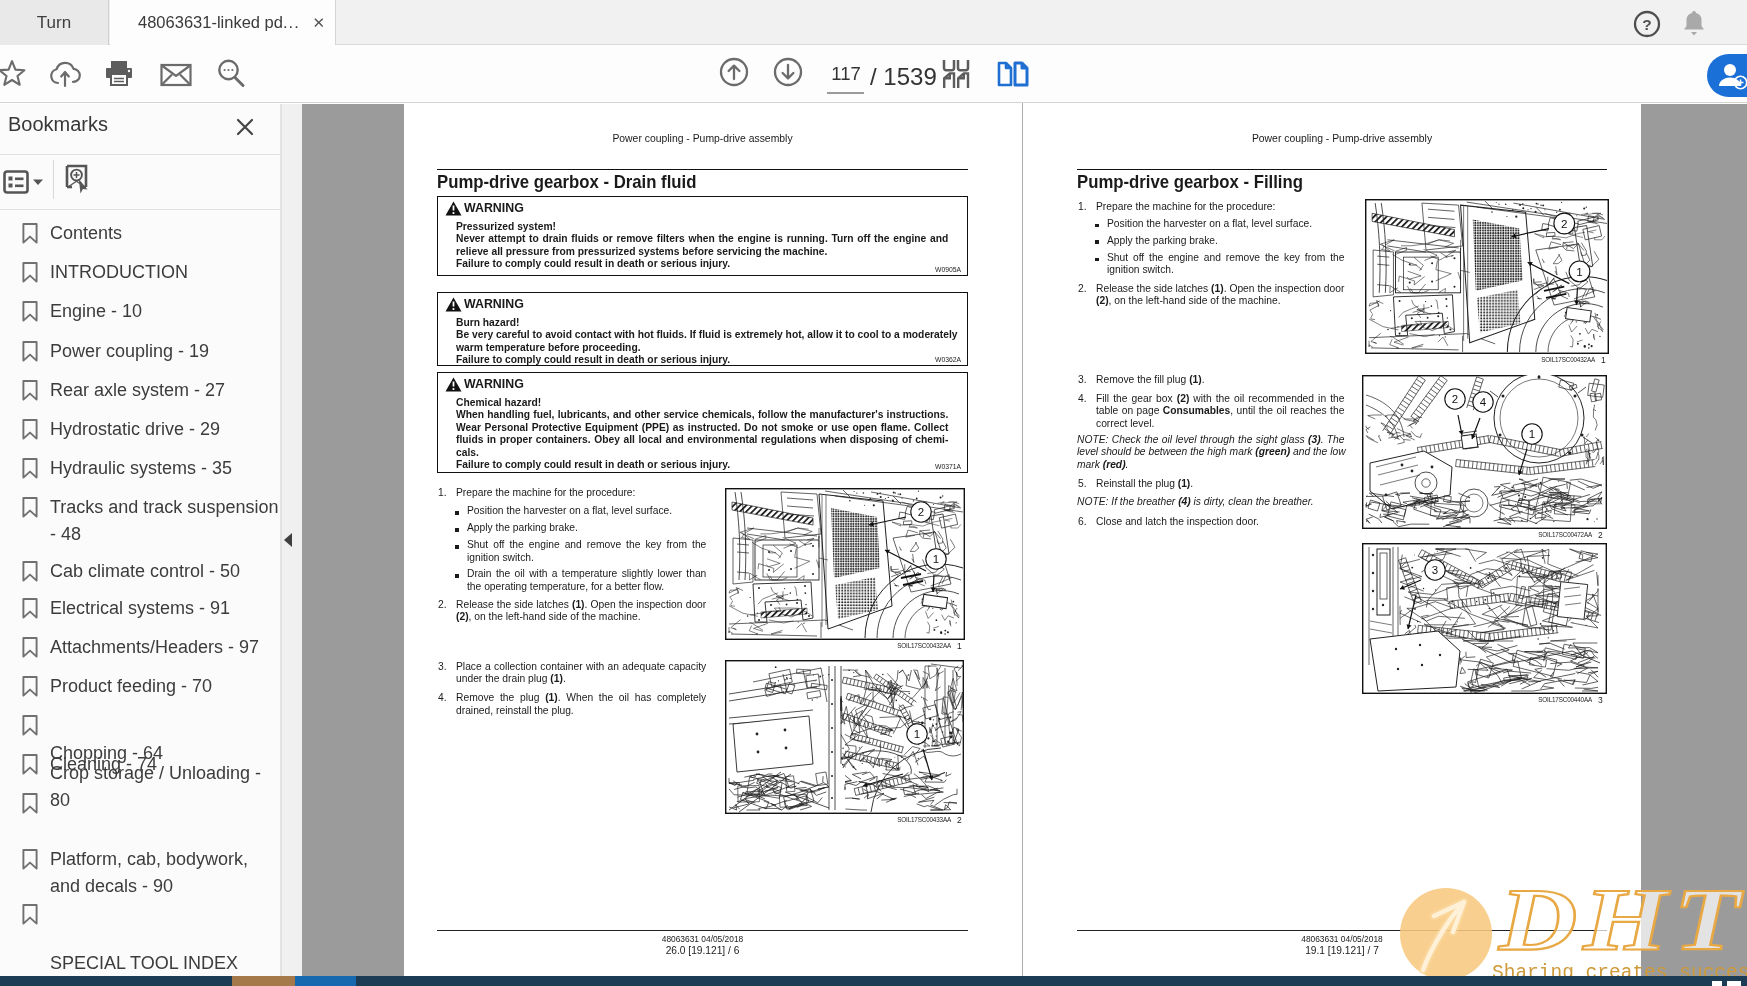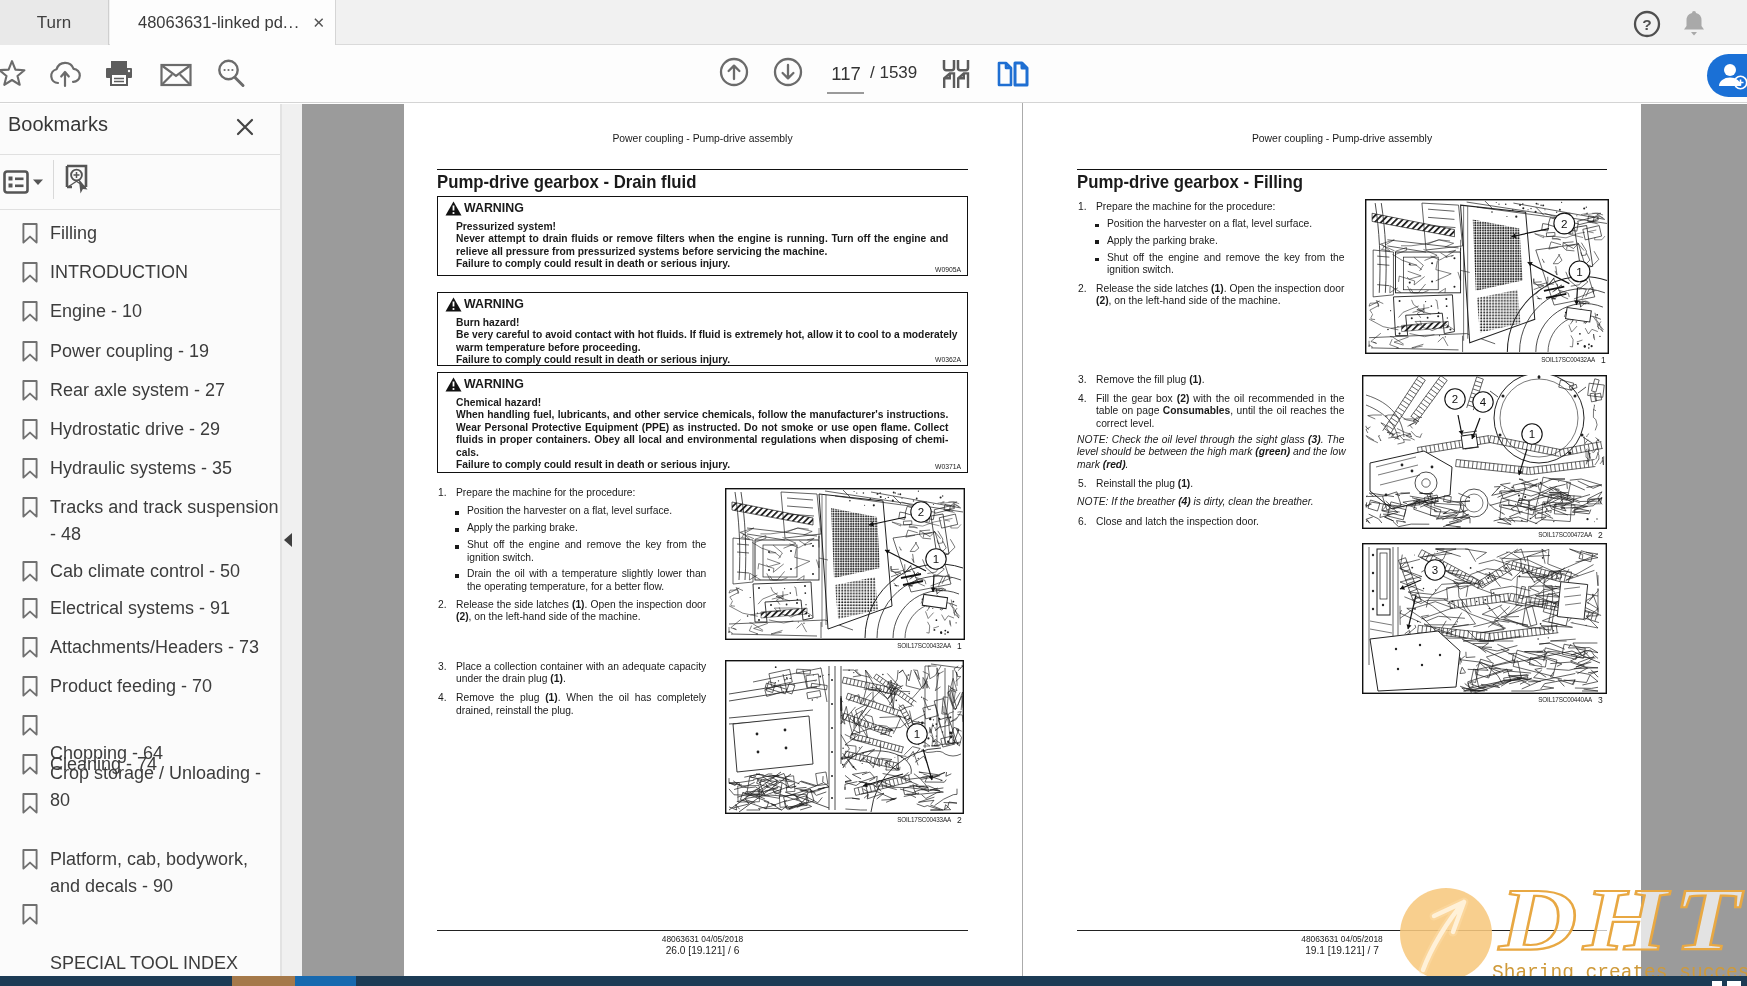--- a/index.html
+++ b/index.html
@@ -76,21 +76,21 @@
       <path d="M17 1 L17 9 A2.2 2.2 0 0 0 19.2 11.2 L24.8 11.2 A2.2 2.2 0 0 0 27 9 L27 1" fill="none" stroke="#5c5c5c" stroke-width="2.5"></path>
       <path d="M3.2 29 L3.2 19.3 L8.8 14.4 L13 14.4 L13 29 M3.2 19.3 L8.8 19.3 L8.8 14.4" fill="none" stroke="#5c5c5c" stroke-width="2.4"></path>
       <path d="M17.2 29 L17.2 19.3 L22.8 14.4 L27 14.4 L27 29 M17.2 19.3 L22.8 19.3 L22.8 14.4" fill="none" stroke="#5c5c5c" stroke-width="2.4"></path>
     </svg></div>
 <div class="ab" style="left:997px;top:61px;line-height:0"><svg width="32" height="26" viewBox="0 0 32 26" style="">
       <path d="M2 2 L9 2 L14 7 L14 24 L2 24 Z M9 2 L9 7 L14 7" fill="none" stroke="#1f6fd2" stroke-width="2.6" stroke-linejoin="round"></path>
       <path d="M18 2 L25 2 L30 7 L30 24 L18 24 Z M25 2 L25 7 L30 7" fill="none" stroke="#1f6fd2" stroke-width="3" stroke-linejoin="round"></path>
     </svg></div>
 <div class="ab" style="left:827px;top:63px;width:38px;text-align:center;font-size:18.5px;color:#333">117</div>
 <div class="ab" style="left:827px;top:92px;width:37px;height:1.5px;background:#9a9a9a"></div>
-<div class="ab" style="left:870px;top:63px;font-size:17px;color:#333">/&nbsp;1539</div>
+<div class="ab" style="left:870px;top:63px;font-size:24px;color:#333">/&nbsp;1539</div>
 <div class="ab" style="left:1707px;top:54px;width:60px;height:43px;background:#1a70d6;border-radius:21.5px 0 0 21.5px">
     <div style="position:absolute;left:8px;top:5px"><svg width="34" height="34" viewBox="0 0 34 34" style="">
         <circle cx="15" cy="11" r="6" fill="#fff"></circle>
         <path d="M4 27 A11 8.5 0 0 1 26 27 Z" fill="#fff"></path>
         <circle cx="25.5" cy="23.5" r="6.2" fill="none" stroke="#fff" stroke-width="1.6"></circle>
         <path d="M25.5 20.5 L25.5 26.5 M22.5 23.5 L28.5 23.5" stroke="#fff" stroke-width="1.6"></path>
       </svg></div>
   </div>
 <div class="ab sidebar"></div>
 <div class="ab bmtitle">Bookmarks</div>
@@ -113,21 +113,21 @@
       <path d="M3 2 L22 2 L22 23 M3 2 L3 23 M3 23 L8 23 M17 23 L22 23" fill="none" stroke="#555" stroke-width="2.6"></path>
       <path d="M4.3 22 L12.5 16.5 L20.7 22 L20.7 23.5 L12.5 18 L4.3 23.5 Z" fill="#555"></path>
       <circle cx="12.5" cy="11" r="5.4" fill="none" stroke="#555" stroke-width="1.9"></circle>
       <path d="M12.5 8 L12.5 14 M9.5 11 L15.5 11" stroke="#555" stroke-width="1.5"></path>
       <path d="M14.8 15 L23.5 25.5 L18.9 25 L16.5 29.5 Z" fill="#555"></path>
     </svg></div>
 <div class="ab sdiv" style="top:209px"></div>
 <svg width="16" height="21" viewBox="0 0 16 21" style="position:absolute;left:22px;top:223px">
     <path d="M1.4 1 L14.6 1 L14.6 19.6 L8 13.6 L1.4 19.6 Z" fill="none" stroke="#707070" stroke-width="1.9" stroke-linejoin="round"></path>
   </svg>
-<div class="ab bmitem" style="top:220px">Filling</div>
+<div class="ab bmitem" style="top:220px">Contents</div>
 <svg width="16" height="21" viewBox="0 0 16 21" style="position:absolute;left:22px;top:262px">
     <path d="M1.4 1 L14.6 1 L14.6 19.6 L8 13.6 L1.4 19.6 Z" fill="none" stroke="#707070" stroke-width="1.9" stroke-linejoin="round"></path>
   </svg>
 <div class="ab bmitem" style="top:259px">INTRODUCTION</div>
 <svg width="16" height="21" viewBox="0 0 16 21" style="position:absolute;left:22px;top:301px">
     <path d="M1.4 1 L14.6 1 L14.6 19.6 L8 13.6 L1.4 19.6 Z" fill="none" stroke="#707070" stroke-width="1.9" stroke-linejoin="round"></path>
   </svg>
 <div class="ab bmitem" style="top:298px">Engine - 10</div>
 <svg width="16" height="21" viewBox="0 0 16 21" style="position:absolute;left:22px;top:341px">
     <path d="M1.4 1 L14.6 1 L14.6 19.6 L8 13.6 L1.4 19.6 Z" fill="none" stroke="#707070" stroke-width="1.9" stroke-linejoin="round"></path>
@@ -153,21 +153,21 @@
     <path d="M1.4 1 L14.6 1 L14.6 19.6 L8 13.6 L1.4 19.6 Z" fill="none" stroke="#707070" stroke-width="1.9" stroke-linejoin="round"></path>
   </svg>
 <div class="ab bmitem" style="top:558px">Cab climate control - 50</div>
 <svg width="16" height="21" viewBox="0 0 16 21" style="position:absolute;left:22px;top:598px">
     <path d="M1.4 1 L14.6 1 L14.6 19.6 L8 13.6 L1.4 19.6 Z" fill="none" stroke="#707070" stroke-width="1.9" stroke-linejoin="round"></path>
   </svg>
 <div class="ab bmitem" style="top:595px">Electrical systems - 91</div>
 <svg width="16" height="21" viewBox="0 0 16 21" style="position:absolute;left:22px;top:637px">
     <path d="M1.4 1 L14.6 1 L14.6 19.6 L8 13.6 L1.4 19.6 Z" fill="none" stroke="#707070" stroke-width="1.9" stroke-linejoin="round"></path>
   </svg>
-<div class="ab bmitem" style="top:634px">Attachments/Headers - 73</div>
+<div class="ab bmitem" style="top:634px">Attachments/Headers - 97</div>
 <svg width="16" height="21" viewBox="0 0 16 21" style="position:absolute;left:22px;top:676px">
     <path d="M1.4 1 L14.6 1 L14.6 19.6 L8 13.6 L1.4 19.6 Z" fill="none" stroke="#707070" stroke-width="1.9" stroke-linejoin="round"></path>
   </svg>
 <div class="ab bmitem" style="top:673px">Product feeding - 70</div>
 <svg width="16" height="21" viewBox="0 0 16 21" style="position:absolute;left:22px;top:715px">
     <path d="M1.4 1 L14.6 1 L14.6 19.6 L8 13.6 L1.4 19.6 Z" fill="none" stroke="#707070" stroke-width="1.9" stroke-linejoin="round"></path>
   </svg>
 <div class="ab bmitem" style="top:740px">Chopping - 64</div>
 <svg width="16" height="21" viewBox="0 0 16 21" style="position:absolute;left:22px;top:754px">
     <path d="M1.4 1 L14.6 1 L14.6 19.6 L8 13.6 L1.4 19.6 Z" fill="none" stroke="#707070" stroke-width="1.9" stroke-linejoin="round"></path>

